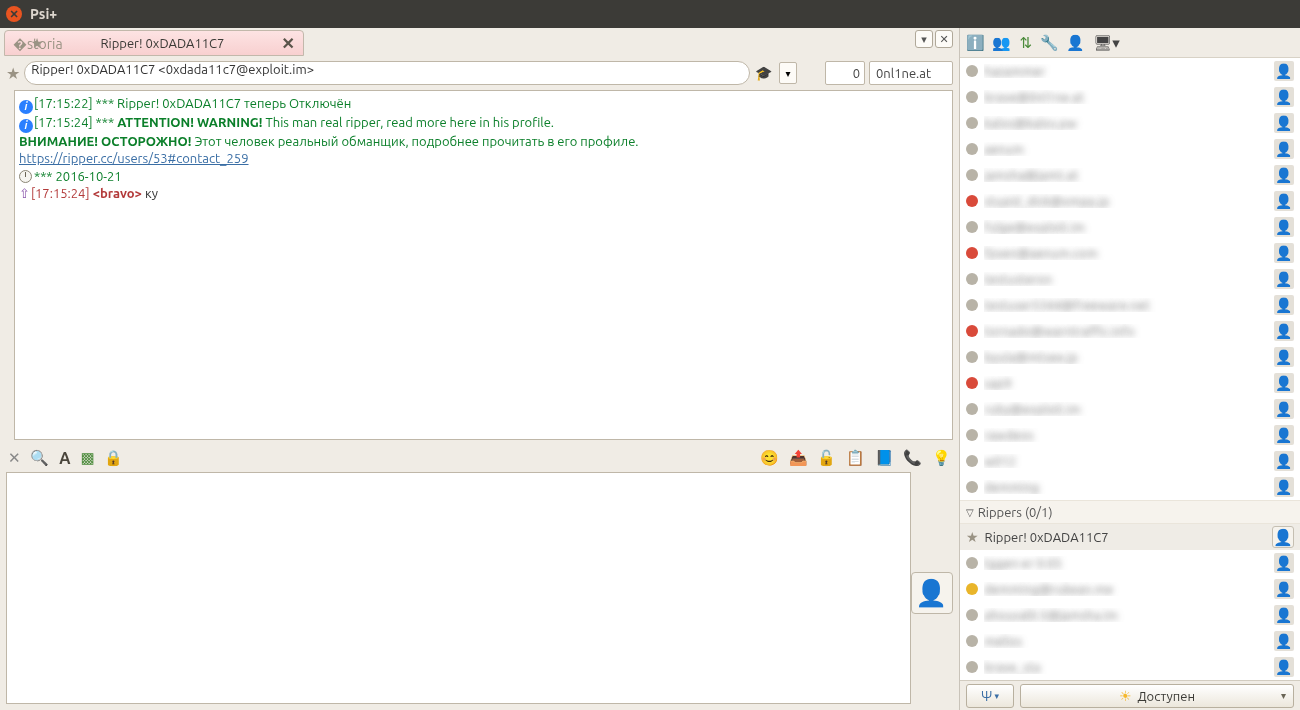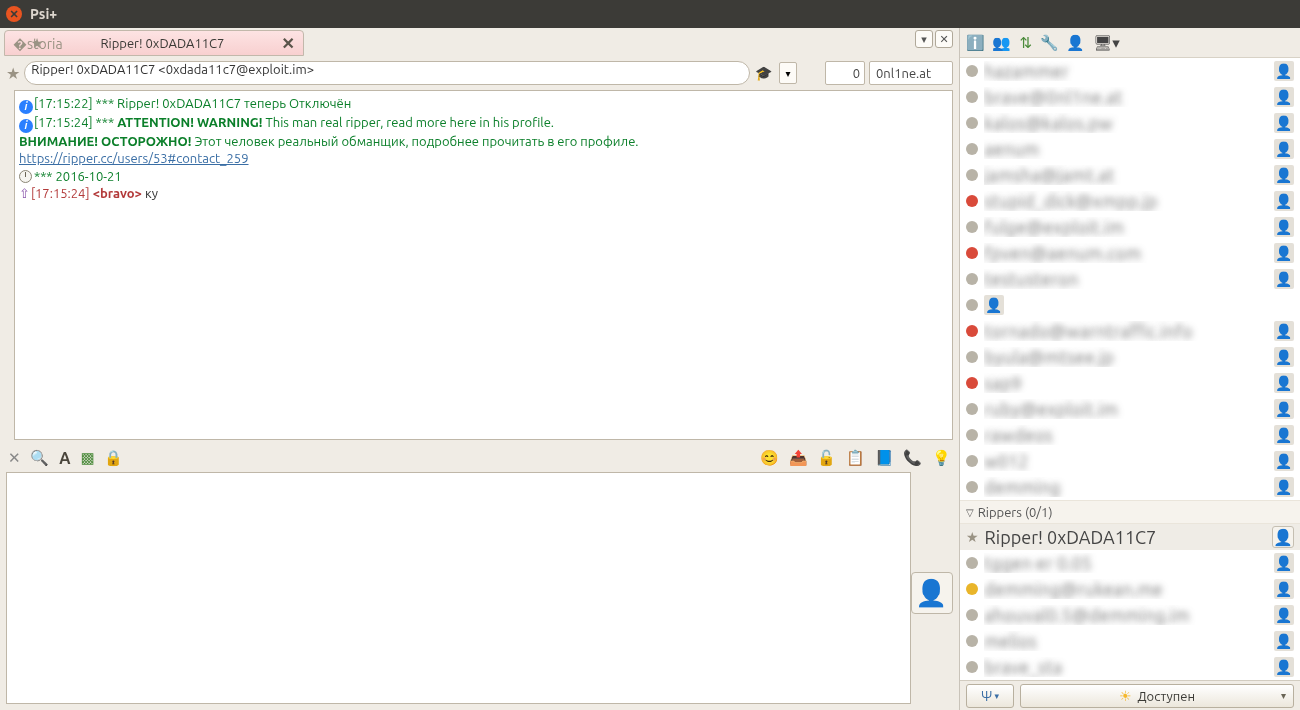--- a/index.html
+++ b/index.html
@@ -57,21 +57,21 @@
 .roster-toolbar { height: 30px; display: flex; align-items: center; gap: 8px; padding: 0 6px; background: #f0ece5; border-bottom: 1px solid #d8d2c6; }
 .roster-toolbar .ico { font-size: 15px; cursor: pointer; }
 
 .roster-list { flex: 1; overflow: auto; background: #fff; }
 .roster-item { height: 26px; display: flex; align-items: center; padding: 0 6px; gap: 6px; }
 .roster-item.blurred .name { color: transparent; text-shadow: 0 0 6px rgba(80,80,80,0.8); }
 .roster-item .presence { width: 12px; height: 12px; border-radius: 50%; flex-shrink: 0; }
 .p-grey { background: #b8b3a7; }
 .p-red { background: #d94a3a; }
 .p-yellow { background: #e9b52a; }
-.roster-item .name { flex: 1; white-space: nowrap; overflow: hidden; font-size: 18px; color: #444; }
+.roster-item .name { flex: 1; white-space: nowrap; overflow: hidden; font-size: 13px; color: #444; }
 .roster-item .avatar-mini { width: 20px; height: 20px; background: #e4e0d8; border-radius: 2px; display:flex; align-items:center; justify-content:center; color:#aaa; font-size:14px; }
 .roster-group { height: 24px; display: flex; align-items: center; padding: 0 6px; gap: 4px; background: #f6f3ed; border-top: 1px solid #eae5db; border-bottom: 1px solid #eae5db; color: #555; font-size: 13px; }
 .roster-group .tri { font-size: 10px; }
 .roster-item.selected { background: #efece6; }
 .roster-item .star { color: #9a9384; font-size: 14px; }
 .roster-item .big-avatar { width: 22px; height: 22px; border:1px solid #c5bfb2; border-radius:3px; display:flex; align-items:center; justify-content:center; color:#b3ac9e; font-size:16px; background:#f6f3ed; }
 
 .statusbar { height: 30px; display: flex; align-items: center; gap: 6px; padding: 0 6px; background: #f0ece5; border-top: 1px solid #d2ccc0; }
 .statusbar .psi-btn { width: 48px; height: 24px; border: 1px solid #b8b09f; background: linear-gradient(#fff, #ece7dc); border-radius: 3px; display: flex; align-items: center; justify-content: center; gap: 2px; cursor: pointer; color: #3a6ea5; font-size: 14px; }
 .statusbar .status-dd { flex: 1; height: 24px; border: 1px solid #b8b09f; background: linear-gradient(#fff, #ece7dc); border-radius: 3px; display: flex; align-items: center; justify-content: center; gap: 6px; cursor: pointer; }
@@ -219,20 +219,21 @@
           <span class="name">fpven@aenum.com</span>
           <span class="avatar-mini">👤</span>
         </div>
         <div class="roster-item blurred">
           <span class="presence p-grey"></span>
           <span class="name">testusteron</span>
           <span class="avatar-mini">👤</span>
         </div>
         <div class="roster-item blurred">
           <span class="presence p-grey"></span>
+          <span class="name">testuser5344@freeware.net</span>
           <span class="avatar-mini">👤</span>
         </div>
         <div class="roster-item blurred">
           <span class="presence p-red"></span>
           <span class="name">tornado@warntraffic.info</span>
           <span class="avatar-mini">👤</span>
         </div>
         <div class="roster-item blurred">
           <span class="presence p-grey"></span>
           <span class="name">byula@mtsee.jp</span>
@@ -277,21 +278,21 @@
           <span class="name">tggen er 0.05</span>
           <span class="avatar-mini">👤</span>
         </div>
         <div class="roster-item blurred">
           <span class="presence p-yellow"></span>
           <span class="name">demming@rukean.me</span>
           <span class="avatar-mini">👤</span>
         </div>
         <div class="roster-item blurred">
           <span class="presence p-grey"></span>
-          <span class="name">ahouval0.5@demming.im</span>
+          <span class="name">ahouval0.5@jamsha.im</span>
           <span class="avatar-mini">👤</span>
         </div>
         <div class="roster-item blurred">
           <span class="presence p-grey"></span>
           <span class="name">melios</span>
           <span class="avatar-mini">👤</span>
         </div>
         <div class="roster-item blurred">
           <span class="presence p-grey"></span>
           <span class="name">brave_sta</span>

